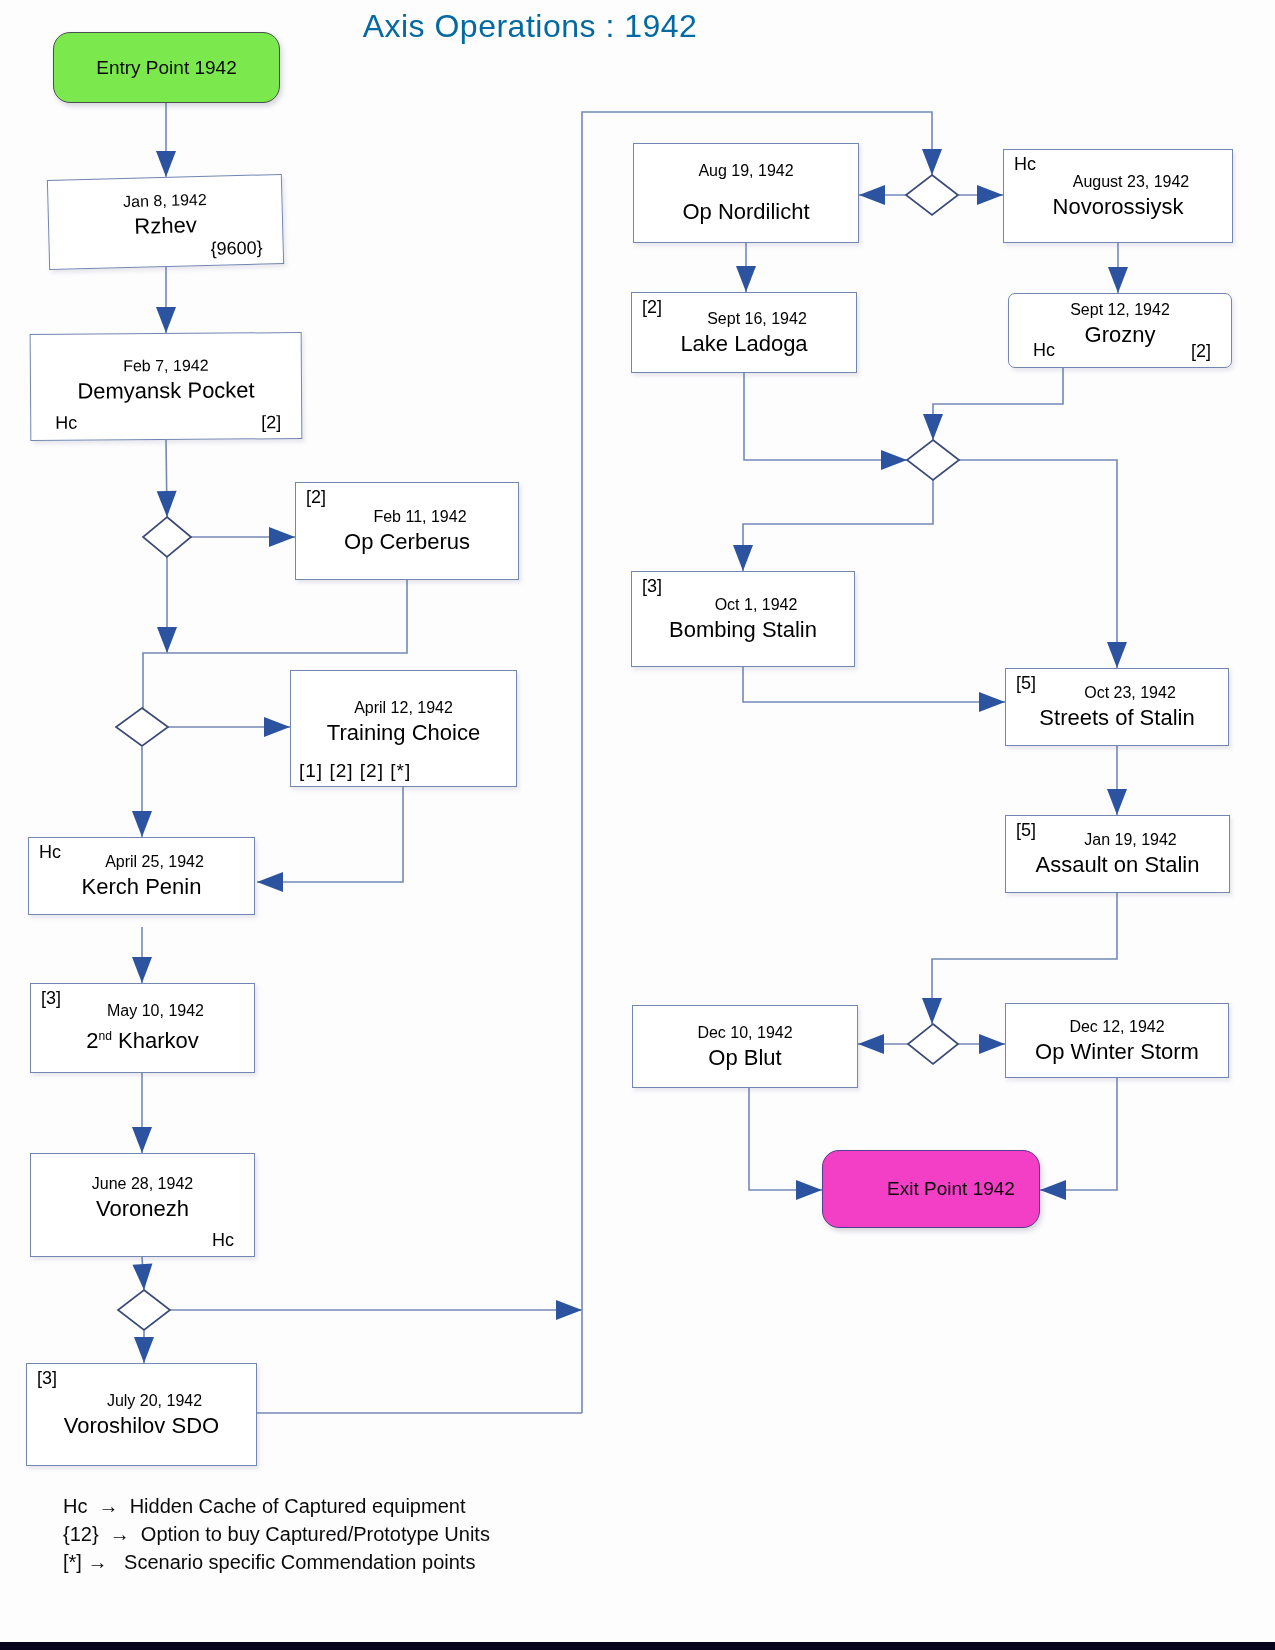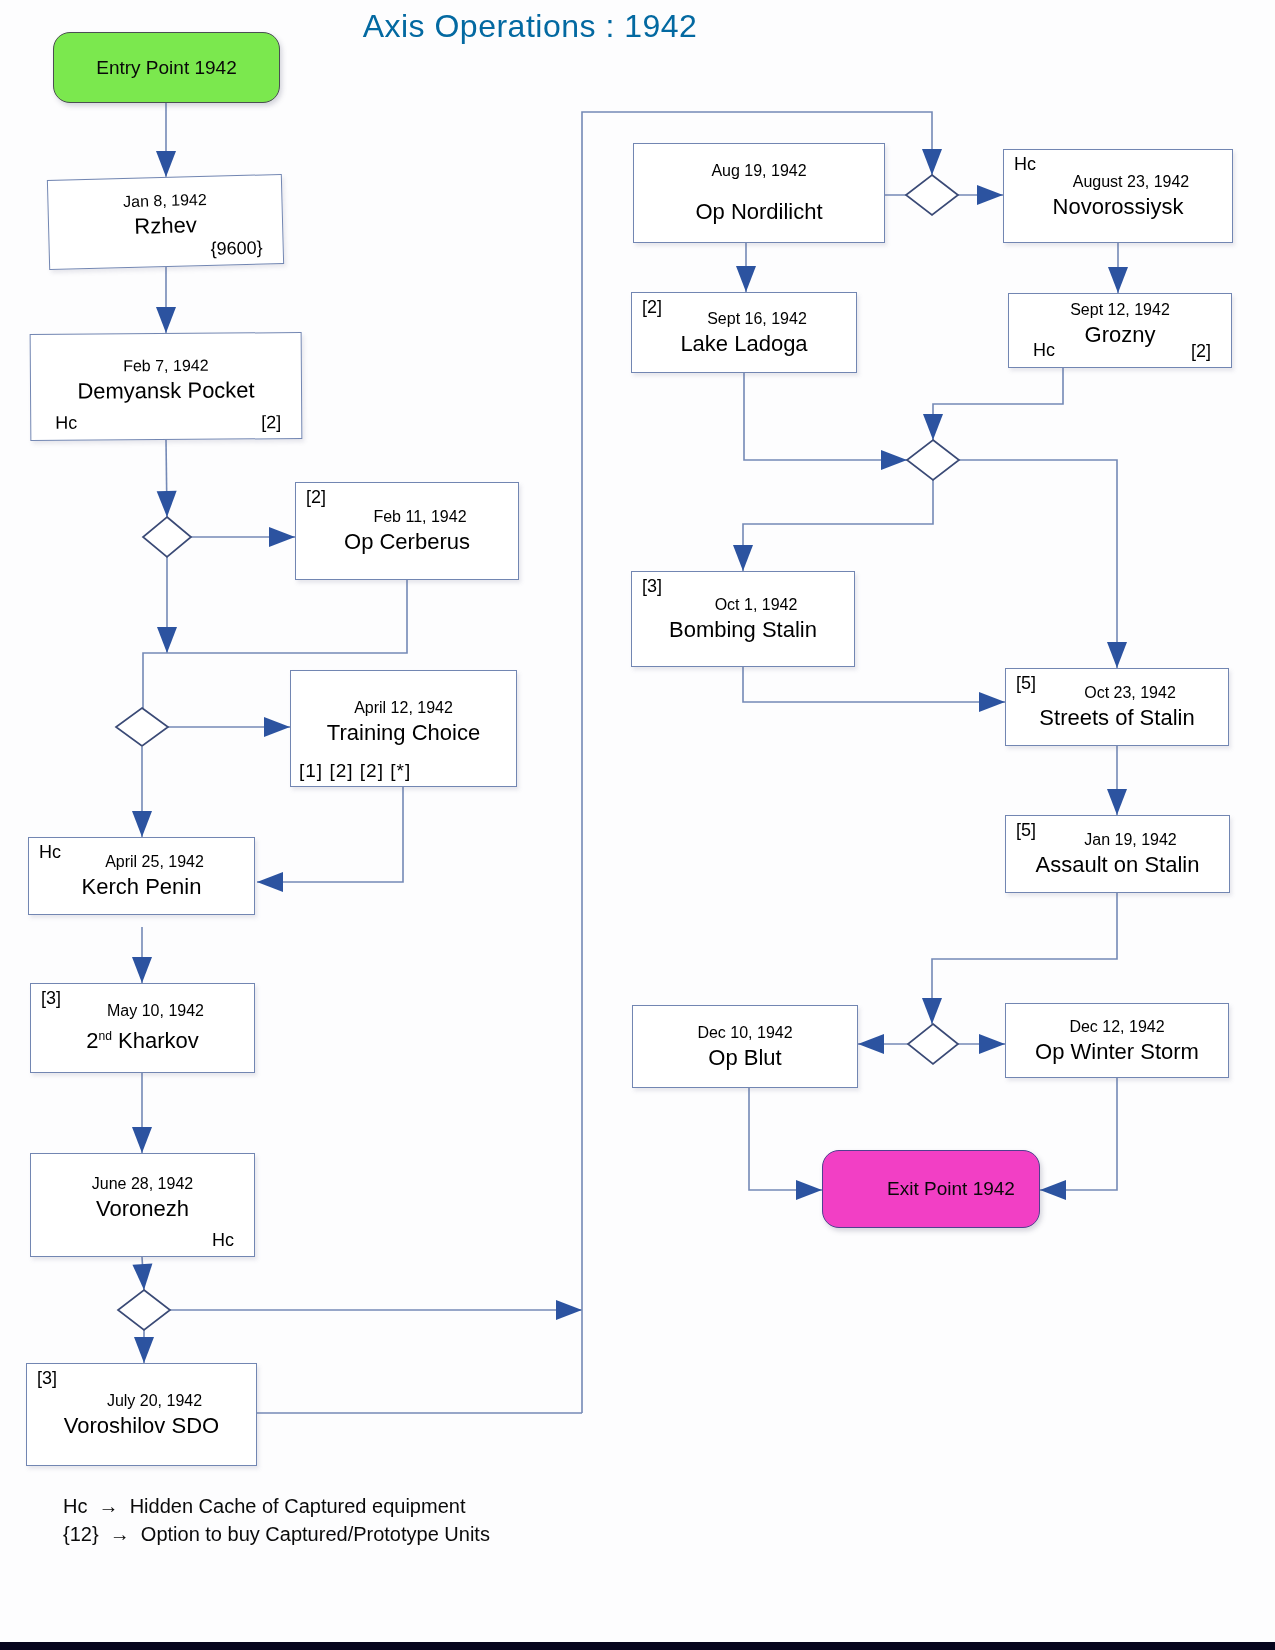--- a/index.html
+++ b/index.html
@@ -151,35 +151,35 @@
       <div class="node has-bottom" style="left: 30px; top: 1153px; width: 225px; height: 104px;">
         <div class="date">June 28, 1942</div>
         <div class="nname">Voronezh</div>
         <span class="marker br">Hc</span>
       </div>
       <div class="node" style="left: 26px; top: 1363px; width: 231px; height: 103px;">
         <div class="date after-tl">July 20, 1942</div>
         <div class="nname">Voroshilov SDO</div>
         <span class="marker tl">[3]</span>
       </div>
-      <div class="node" style="left: 633px; top: 143px; width: 252px; height: 100px; gap: 16px;">
+      <div class="node" style="left: 633px; top: 143px; width: 226px; height: 100px; gap: 16px;">
         <div class="date">Aug 19, 1942</div>
         <div class="nname">Op Nordilicht</div>
       </div>
       <div class="node" style="left: 1003px; top: 149px; width: 230px; height: 94px;">
         <div class="date after-tl">August 23, 1942</div>
         <div class="nname">Novorossiysk</div>
         <span class="marker tl">Hc</span>
       </div>
       <div class="node" style="left: 631px; top: 292px; width: 226px; height: 81px;">
         <div class="date after-tl">Sept 16, 1942</div>
         <div class="nname">Lake Ladoga</div>
         <span class="marker tl">[2]</span>
       </div>
-      <div class="node has-bottom" style="left: 1008px; top: 293px; width: 224px; height: 75px;">
+      <div class="node has-bottom" style="left: 1008px; top: 293px; width: 224px; height: 75px; border-radius: 7px;">
         <div class="date">Sept 12, 1942</div>
         <div class="nname">Grozny</div>
         <span class="marker bl">Hc</span>
         <span class="marker br">[2]</span>
       </div>
       <div class="node" style="left: 631px; top: 571px; width: 224px; height: 96px;">
         <div class="date after-tl">Oct 1, 1942</div>
         <div class="nname">Bombing Stalin</div>
         <span class="marker tl">[3]</span>
       </div>
@@ -201,15 +201,16 @@
         <div class="date">Dec 12, 1942</div>
         <div class="nname">Op Winter Storm</div>
       </div>
       <div class="terminal end" style="left: 822px; top: 1150px; width: 218px; height: 78px;">
         <span>Exit Point 1942</span>
       </div>
     </div>
   <div class="legend">
     <div class="lrow">Hc  →  Hidden Cache of Captured equipment</div>
     <div class="lrow">{12}  →  Option to buy Captured/Prototype Units</div>
+    <div class="lrow">[*] →   Scenario specific Commendation points</div>
   </div>
   <div class="bottom-bar"></div>
 </div>
 
 </body></html>

